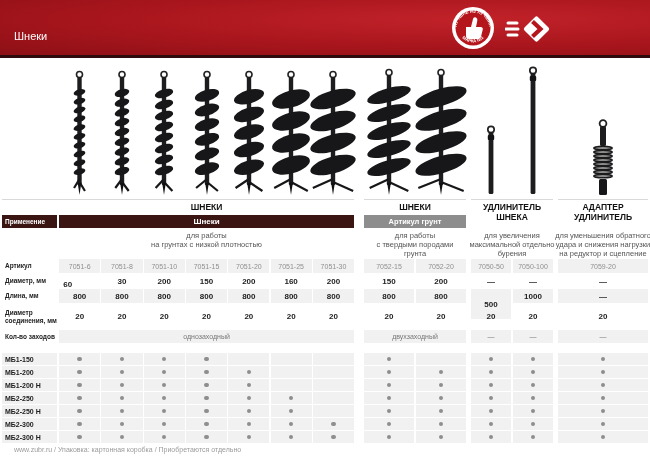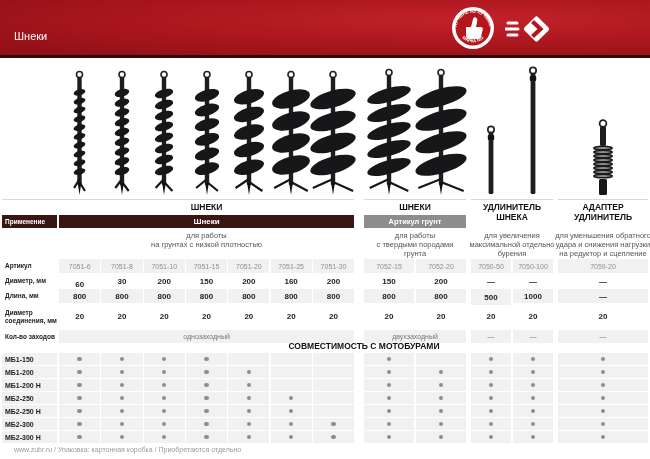--- a/index.html
+++ b/index.html
@@ -244,21 +244,21 @@
       <div class="cell art" style="left: 185.9px; top: 259px; width: 41.3px; height: 14px;">7051-15</div>
       <div class="cell art" style="left: 228.2px; top: 259px; width: 41.3px; height: 14px;">7051-20</div>
       <div class="cell art" style="left: 270.5px; top: 259px; width: 41.3px; height: 14px;">7051-25</div>
       <div class="cell art" style="left: 312.8px; top: 259px; width: 41.3px; height: 14px;">7051-30</div>
       <div class="cell art" style="left: 364px; top: 259px; width: 50px; height: 14px;">7052-15</div>
       <div class="cell art" style="left: 416px; top: 259px; width: 50px; height: 14px;">7052-20</div>
       <div class="cell art" style="left: 471px; top: 259px; width: 40px; height: 14px;">7050-50</div>
       <div class="cell art" style="left: 513px; top: 259px; width: 40px; height: 14px;">7050-100</div>
       <div class="cell art" style="left: 558px; top: 259px; width: 90px; height: 14px;">7059-20</div>
       <div class="rowlabel" style="left: 2px; top: 274px; width: 55px; height: 14px;">Диаметр, мм</div>
-      <div class="cell white" style="left: 59px; top: 274px; width: 41.3px; height: 20px;">60</div>
+      <div class="cell white" style="left: 47px; top: 274px; width: 41.3px; height: 20px;">60</div>
       <div class="cell white" style="left: 101.3px; top: 274px; width: 41.3px; height: 14px;">30</div>
       <div class="cell white" style="left: 143.6px; top: 274px; width: 41.3px; height: 14px;">200</div>
       <div class="cell white" style="left: 185.9px; top: 274px; width: 41.3px; height: 14px;">150</div>
       <div class="cell white" style="left: 228.2px; top: 274px; width: 41.3px; height: 14px;">200</div>
       <div class="cell white" style="left: 270.5px; top: 274px; width: 41.3px; height: 14px;">160</div>
       <div class="cell white" style="left: 312.8px; top: 274px; width: 41.3px; height: 14px;">200</div>
       <div class="cell white" style="left: 364px; top: 274px; width: 50px; height: 14px;">150</div>
       <div class="cell white" style="left: 416px; top: 274px; width: 50px; height: 14px;">200</div>
       <div class="cell white" style="left: 471px; top: 274px; width: 40px; height: 14px;">—</div>
       <div class="cell white" style="left: 513px; top: 274px; width: 40px; height: 14px;">—</div>
@@ -266,21 +266,21 @@
       <div class="rowlabel" style="left: 2px; top: 289px; width: 55px; height: 14px;">Длина, мм</div>
       <div class="cell" style="left: 59px; top: 289px; width: 41.3px; height: 14px;">800</div>
       <div class="cell" style="left: 101.3px; top: 289px; width: 41.3px; height: 14px;">800</div>
       <div class="cell" style="left: 143.6px; top: 289px; width: 41.3px; height: 14px;">800</div>
       <div class="cell" style="left: 185.9px; top: 289px; width: 41.3px; height: 14px;">800</div>
       <div class="cell" style="left: 228.2px; top: 289px; width: 41.3px; height: 14px;">800</div>
       <div class="cell" style="left: 270.5px; top: 289px; width: 41.3px; height: 14px;">800</div>
       <div class="cell" style="left: 312.8px; top: 289px; width: 41.3px; height: 14px;">800</div>
       <div class="cell" style="left: 364px; top: 289px; width: 50px; height: 14px;">800</div>
       <div class="cell" style="left: 416px; top: 289px; width: 50px; height: 14px;">800</div>
-      <div class="cell" style="left: 471px; top: 289px; width: 40px; height: 16px;">500</div>
+      <div class="cell" style="left: 471px; top: 289px; width: 40px; height: 30px;">500</div>
       <div class="cell" style="left: 513px; top: 289px; width: 40px; height: 14px;">1000</div>
       <div class="cell" style="left: 558px; top: 289px; width: 90px; height: 14px;">—</div>
       <div class="rowlabel" style="left: 2px; top: 304px; width: 55px; height: 25px;">Диаметр
 соединения, мм</div>
       <div class="cell white" style="left: 59px; top: 304px; width: 41.3px; height: 25px;">20</div>
       <div class="cell white" style="left: 101.3px; top: 304px; width: 41.3px; height: 25px;">20</div>
       <div class="cell white" style="left: 143.6px; top: 304px; width: 41.3px; height: 25px;">20</div>
       <div class="cell white" style="left: 185.9px; top: 304px; width: 41.3px; height: 25px;">20</div>
       <div class="cell white" style="left: 228.2px; top: 304px; width: 41.3px; height: 25px;">20</div>
       <div class="cell white" style="left: 270.5px; top: 304px; width: 41.3px; height: 25px;">20</div>
@@ -530,16 +530,15 @@
         <span class="dot"></span>
       </div>
       <div class="compat-cell" style="left: 513px; top: 431px; width: 40px; height: 12px;">
         <span class="dot"></span>
       </div>
       <div class="compat-cell" style="left: 558px; top: 431px; width: 90px; height: 12px;">
         <span class="dot"></span>
       </div>
     </div>
 
-  <div class="compat-title" style="left:214px;top:341px;width:300px;">СОВМЕСТИМОСТЬ С МОТОБУРАМИ</div>
 
   <div class="pagefoot">www.zubr.ru / Упаковка: картонная коробка / Приобретаются отдельно</div>
 </div>
 
 </body></html>

